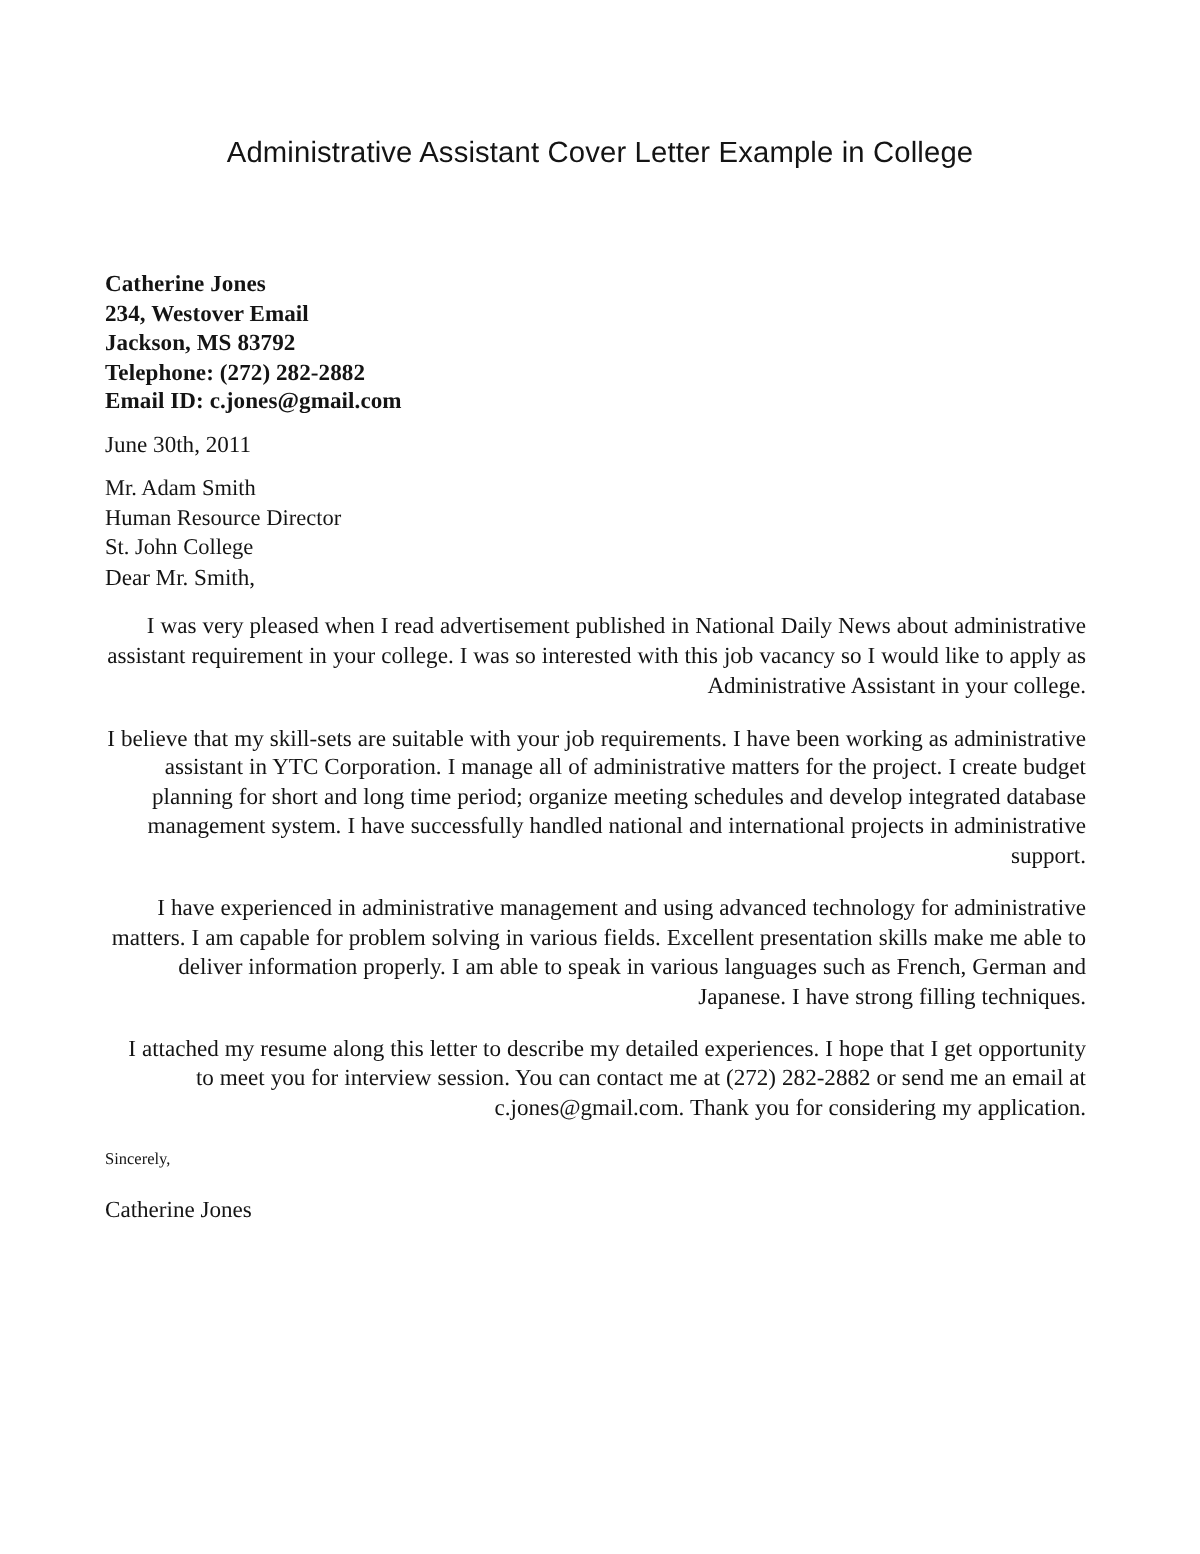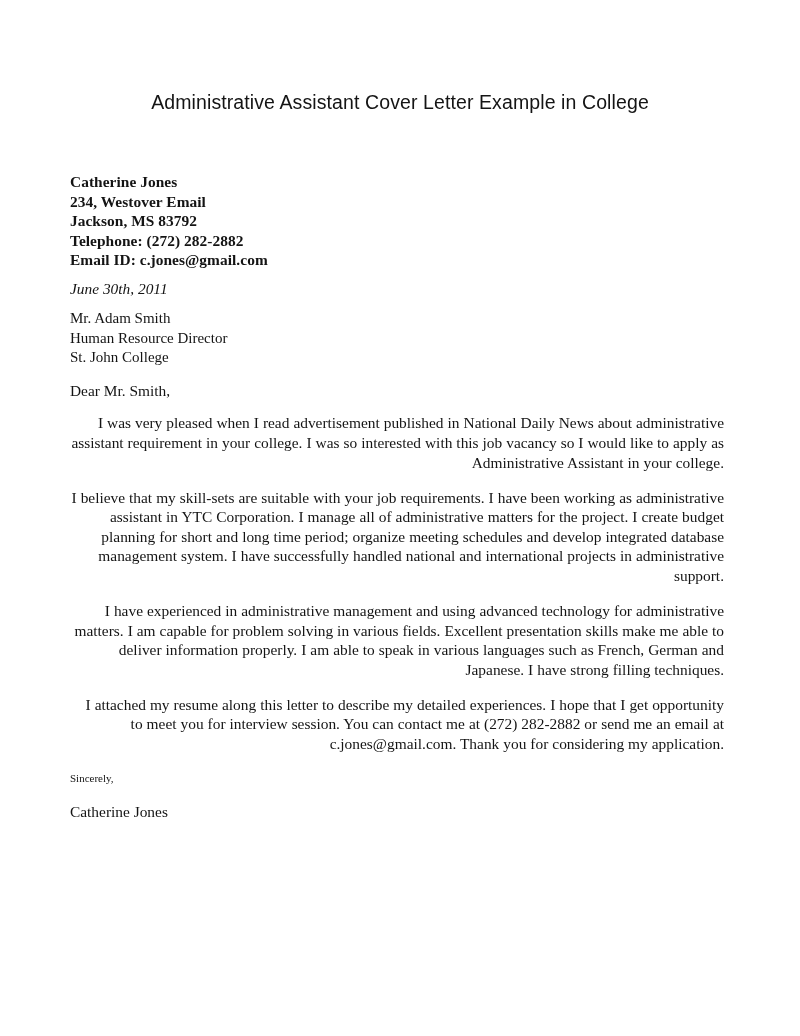--- a/index.html
+++ b/index.html
@@ -39,21 +39,21 @@
     font-weight: 400;
     line-height: 26px;
     letter-spacing: 0.1px;
     color: #141414;
   }
 
   
   .letter {
     position: absolute;
     left: 70px;
-    top: 172px;
+    top: 180px;
     width: 654px;
   }
 
   
   .sender-block {
     font-size: 15.4px;
     font-weight: 700;
     line-height: 19.6px;
     margin: 0 0 0 0;
     letter-spacing: 0.05px;
@@ -61,39 +61,37 @@
   .sender-line {
     display: block;
     white-space: nowrap;
   }
 
   
   .date-line {
     font-size: 15.4px;
     line-height: 19.5px;
     margin-top: 9px;
-    font-style: italic;
   }
 
   
   .recipient-block {
     font-size: 15px;
     line-height: 19.5px;
     margin-top: 11px;
   }
   .recipient-line {
     display: block;
     white-space: nowrap;
   }
 
   
   .salutation {
     font-size: 15.4px;
     line-height: 19.5px;
-    margin-top: 13px;
   }
 
   
   .body-paragraph {
     font-size: 15.4px;
     line-height: 19.6px;
     margin-top: 13px;
     text-align: right;
     word-spacing: 0.15px;
   }

